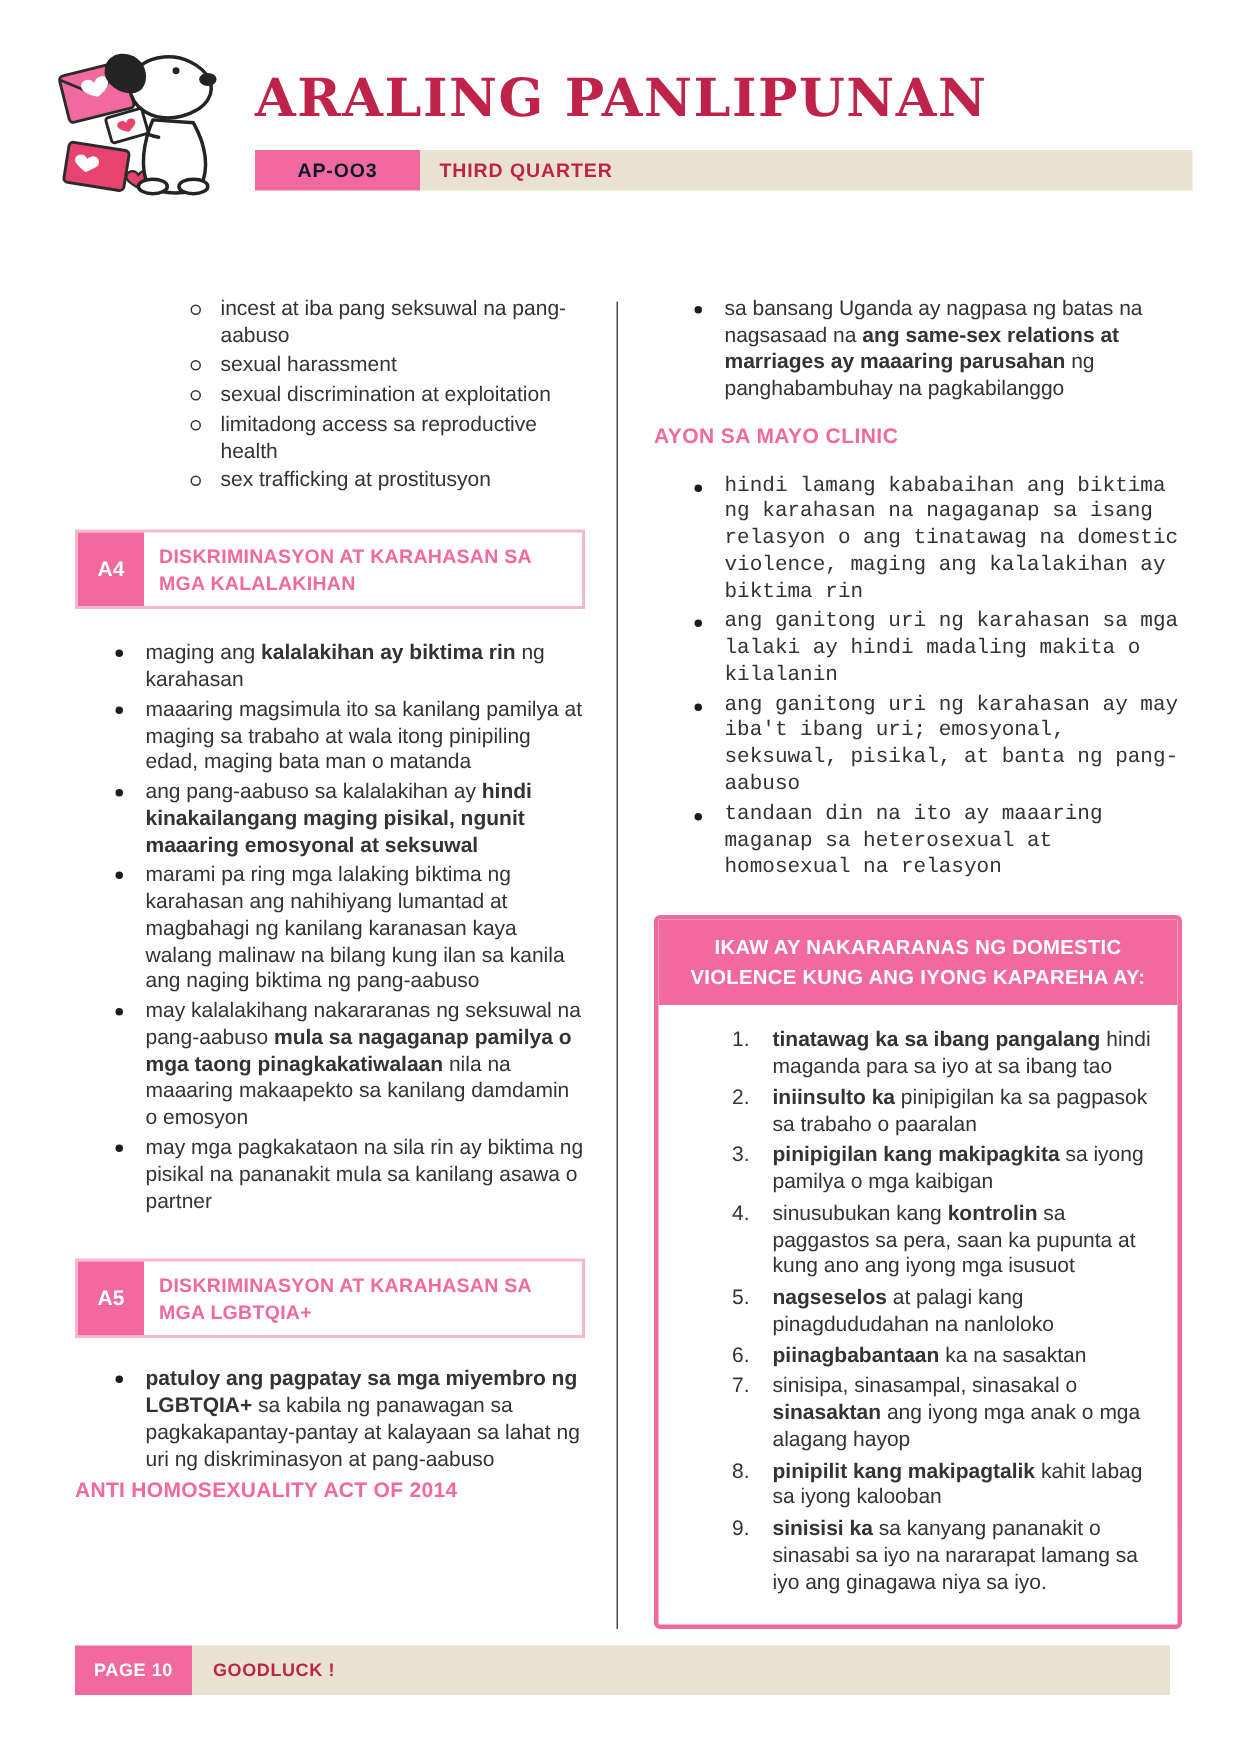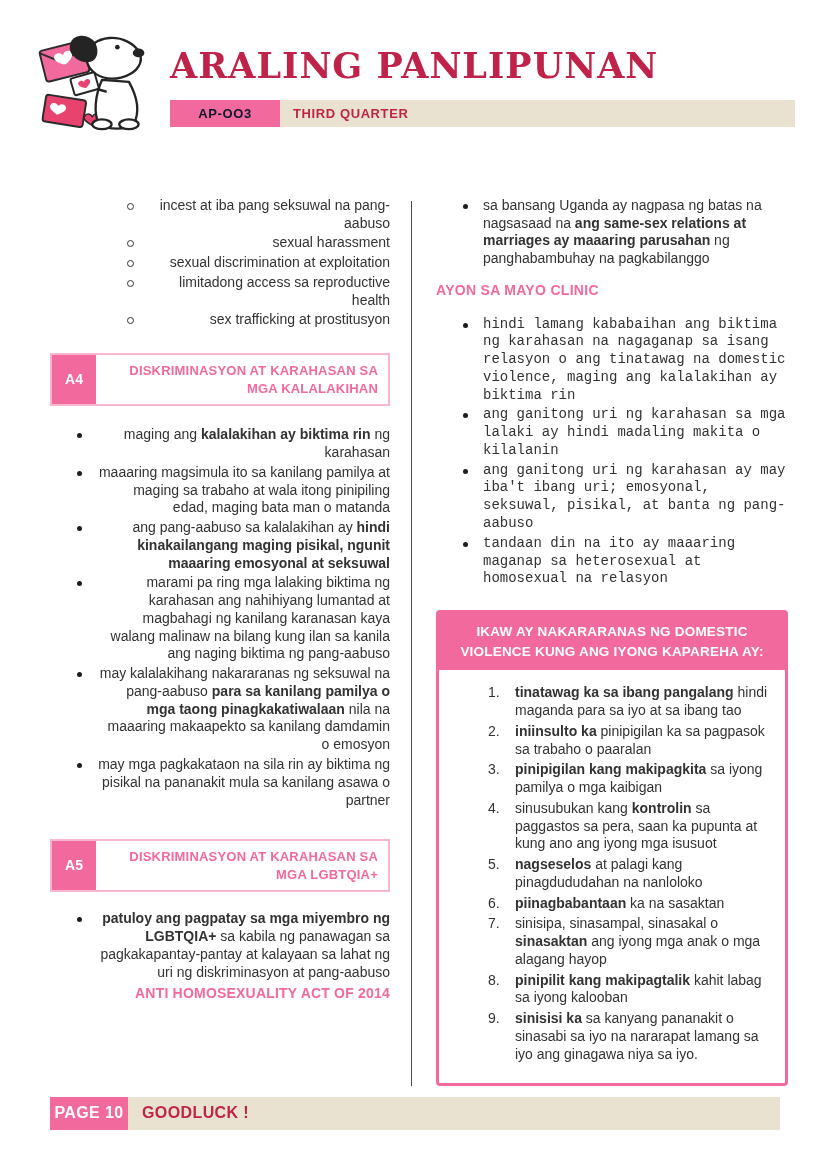--- a/index.html
+++ b/index.html
@@ -14,21 +14,21 @@
   .header-text{flex:1;min-width:0;}
   .page-title{
     font-family:"DejaVu Serif","Liberation Serif",serif;font-weight:bold;
     font-size:35px;color:var(--crimson,#c02349);margin:20px 0 12px 0;letter-spacing:1px;
   }
   .badge-row{display:flex;height:27px;font-weight:bold;font-size:13px;letter-spacing:.6px;}
   .code-badge{width:110px;background:var(--accent-pink,#f2699e);color:#0f172a;display:flex;align-items:center;justify-content:center;}
   .quarter-bar{flex:1;background:var(--beige,#eae2d1);color:var(--crimson,#c02349);display:flex;align-items:center;padding-left:13px;}
   
   .columns{display:flex;padding:60px 40px 0 50px;align-items:stretch;}
-  .col-left{width:340px;flex:0 0 340px;text-align:right;}
+  .col-left{width:340px;flex:0 0 340px;}
   .divider{width:1px;background:#4a4a4a;margin:4px 24px 0 21px;}
   .col-right{flex:1;min-width:0;}
   
   ul,ol{margin:0;padding:0;list-style:none;}
   ul.sublist{padding-left:75px;}
   ul.sublist li{position:relative;padding-left:22px;margin-bottom:2px;}
   ul.sublist li::before{
     content:"";position:absolute;left:2px;top:6px;width:5px;height:5px;
     border:1.4px solid #333;border-radius:50%;background:#fff;
   }
@@ -48,37 +48,37 @@
     width:44px;flex:0 0 44px;background:var(--accent-pink,#f2699e);color:#fff;
     font-weight:bold;font-size:14px;display:flex;align-items:center;justify-content:center;
   }
   .section-title{
     padding:7px 10px;color:var(--accent-pink,#f2699e);font-weight:bold;
     font-size:13px;line-height:1.35;letter-spacing:.2px;
   }
   .a4-bullets{margin-top:20px;}
   .a5-box{margin-top:30px;}
   .a5-bullets{margin-top:18px;}
-  .footnote{margin-top:4px;color:var(--accent-pink,#f2699e);font-weight:bold;letter-spacing:.2px;margin-left:16px;}
+  .footnote{margin-top:4px;color:var(--accent-pink,#f2699e);font-weight:bold;letter-spacing:.2px;}
   
   .pink-head{color:var(--accent-pink,#f2699e);font-weight:bold;letter-spacing:.3px;margin:14px 0 8px 0;}
   .mayo-bullets{margin-top:16px;font-family:Liberation Mono, monospace;}
   .domestic-box{border:3px solid var(--accent-pink,#f2699e);border-radius:4px;margin-top:22px;overflow:hidden;}
   .domestic-title{
     background:var(--accent-pink,#f2699e);color:#fff;font-weight:bold;text-align:center;
     padding:9px 12px;font-size:13.5px;line-height:1.45;letter-spacing:.2px;
   }
   .domestic-body{padding:14px 12px 16px 16px;}
   ol.numbered{counter-reset:n;margin-left:30px;}
   ol.numbered li{counter-increment:n;position:relative;padding-left:30px;margin-bottom:3px;}
   ol.numbered li::before{content:counter(n) ".";position:absolute;left:3px;}
   
   .footer{
     position:absolute;left:50px;right:48px;bottom:39px;height:33px;display:flex;
-    font-weight:bold;font-size:16px;letter-spacing:.4px;
+    font-weight:bold;font-size:12px;letter-spacing:.4px;
   }
   .page-badge{background:var(--accent-pink,#f2699e);color:#fff;width:78px;display:flex;align-items:center;justify-content:center;}
   .footer-note{flex:1;background:var(--beige,#eae2d1);color:var(--crimson,#c02349);display:flex;align-items:center;padding-left:14px;}
 </style>
 </head>
 <body>
 
 <div class="page">
 
   <div class="header">
@@ -139,21 +139,21 @@
 
       <div class="section-box">
         <div class="section-tag">A4</div>
         <div class="section-title">DISKRIMINASYON AT KARAHASAN SA MGA KALALAKIHAN</div>
       </div>
       <ul class="bullets a4-bullets">
           <li><span>maging ang </span><span class="b">kalalakihan ay biktima rin</span><span> ng karahasan</span></li>
           <li><span>maaaring magsimula ito sa kanilang pamilya at maging sa trabaho at wala itong pinipiling edad, maging bata man o matanda</span></li>
           <li><span>ang pang-aabuso sa kalalakihan ay </span><span class="b">hindi kinakailangang maging pisikal, ngunit maaaring emosyonal at seksuwal</span></li>
           <li><span>marami pa ring mga lalaking biktima ng karahasan ang nahihiyang lumantad at magbahagi ng kanilang karanasan kaya walang malinaw na bilang kung ilan sa kanila ang naging biktima ng pang-aabuso</span></li>
-          <li><span>may kalalakihang nakararanas ng seksuwal na pang-aabuso </span><span class="b">para sa kanilang pamilya o mga taong pinagkakatiwalaan</span><span> nila na maaaring makaapekto sa kanilang damdamin o emosyon</span></li>
+          <li><span>may kalalakihang nakararanas ng seksuwal na pang-aabuso </span><span class="b">mula sa nagaganap pamilya o mga taong pinagkakatiwalaan</span><span> nila na maaaring makaapekto sa kanilang damdamin o emosyon</span></li>
           <li><span>may mga pagkakataon na sila rin ay biktima ng pisikal na pananakit mula sa kanilang asawa o partner</span></li>
         </ul>
 
       <div class="section-box a5-box">
         <div class="section-tag">A5</div>
         <div class="section-title">DISKRIMINASYON AT KARAHASAN SA MGA LGBTQIA+</div>
       </div>
       <ul class="bullets a5-bullets">
           <li><span class="b">patuloy ang pagpatay sa mga miyembro ng LGBTQIA+</span><span> sa kabila ng panawagan sa pagkakapantay-pantay at kalayaan sa lahat ng uri ng diskriminasyon at pang-aabuso</span></li>
         </ul>

